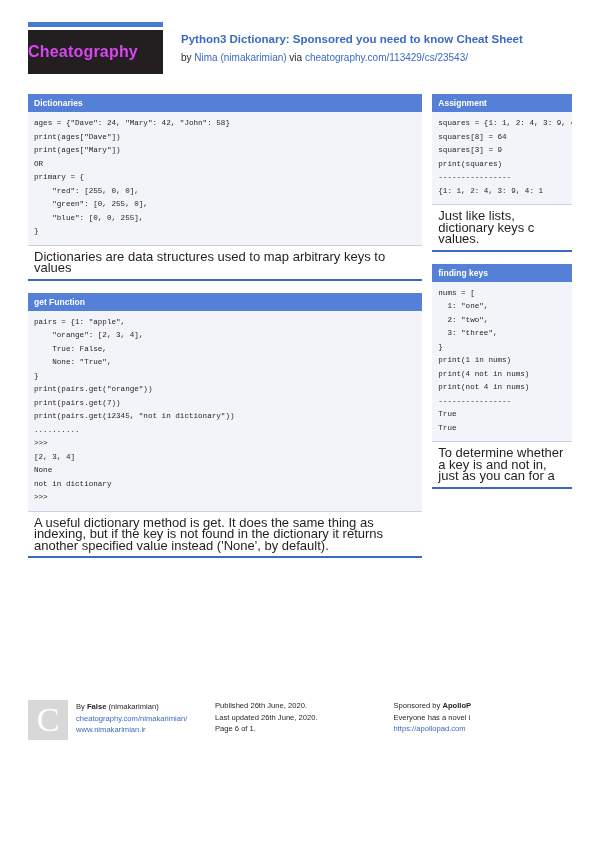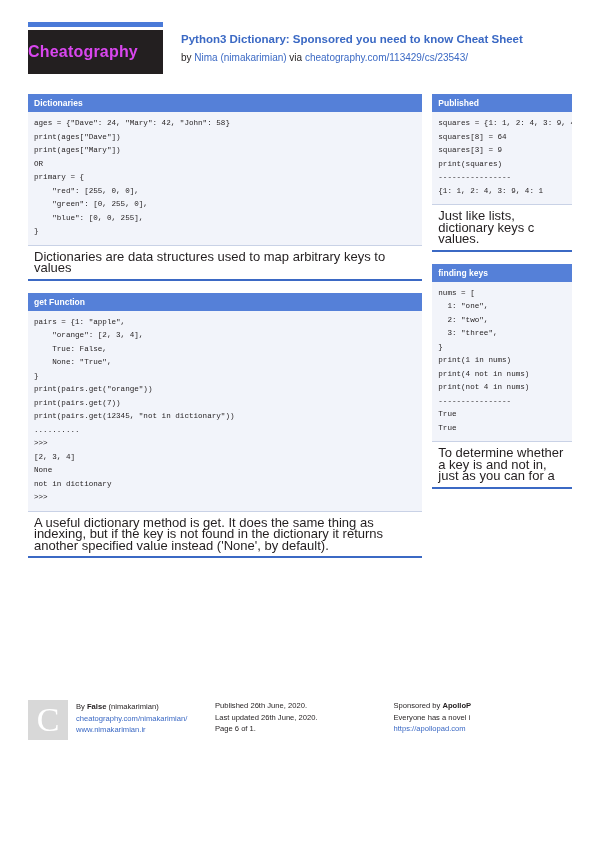--- a/index.html
+++ b/index.html
@@ -202,21 +202,21 @@
 &gt;&gt;&gt;</div>
         </div>
         <div class="note">A useful dictionary method is get. It does the same thing as indexing, but if the key is not found in the dictionary it returns another specified value instead ('None', by default).</div>
       </div>
 
     </div>
 
     <div class="col col-right">
 
       <div class="box">
-        <div class="box-title">Published</div>
+        <div class="box-title">Assignment</div>
         <div class="box-body">
           <div class="code">squares = {1: 1, 2: 4, 3: 9, 4: 16,
 squares[8] = 64
 squares[3] = 9
 print(squares)
 ----------------
 {1: 1, 2: 4, 3: 9, 4: 1</div>
         </div>
         <div class="note">Just like lists, dictionary keys c values.</div>
       </div>

